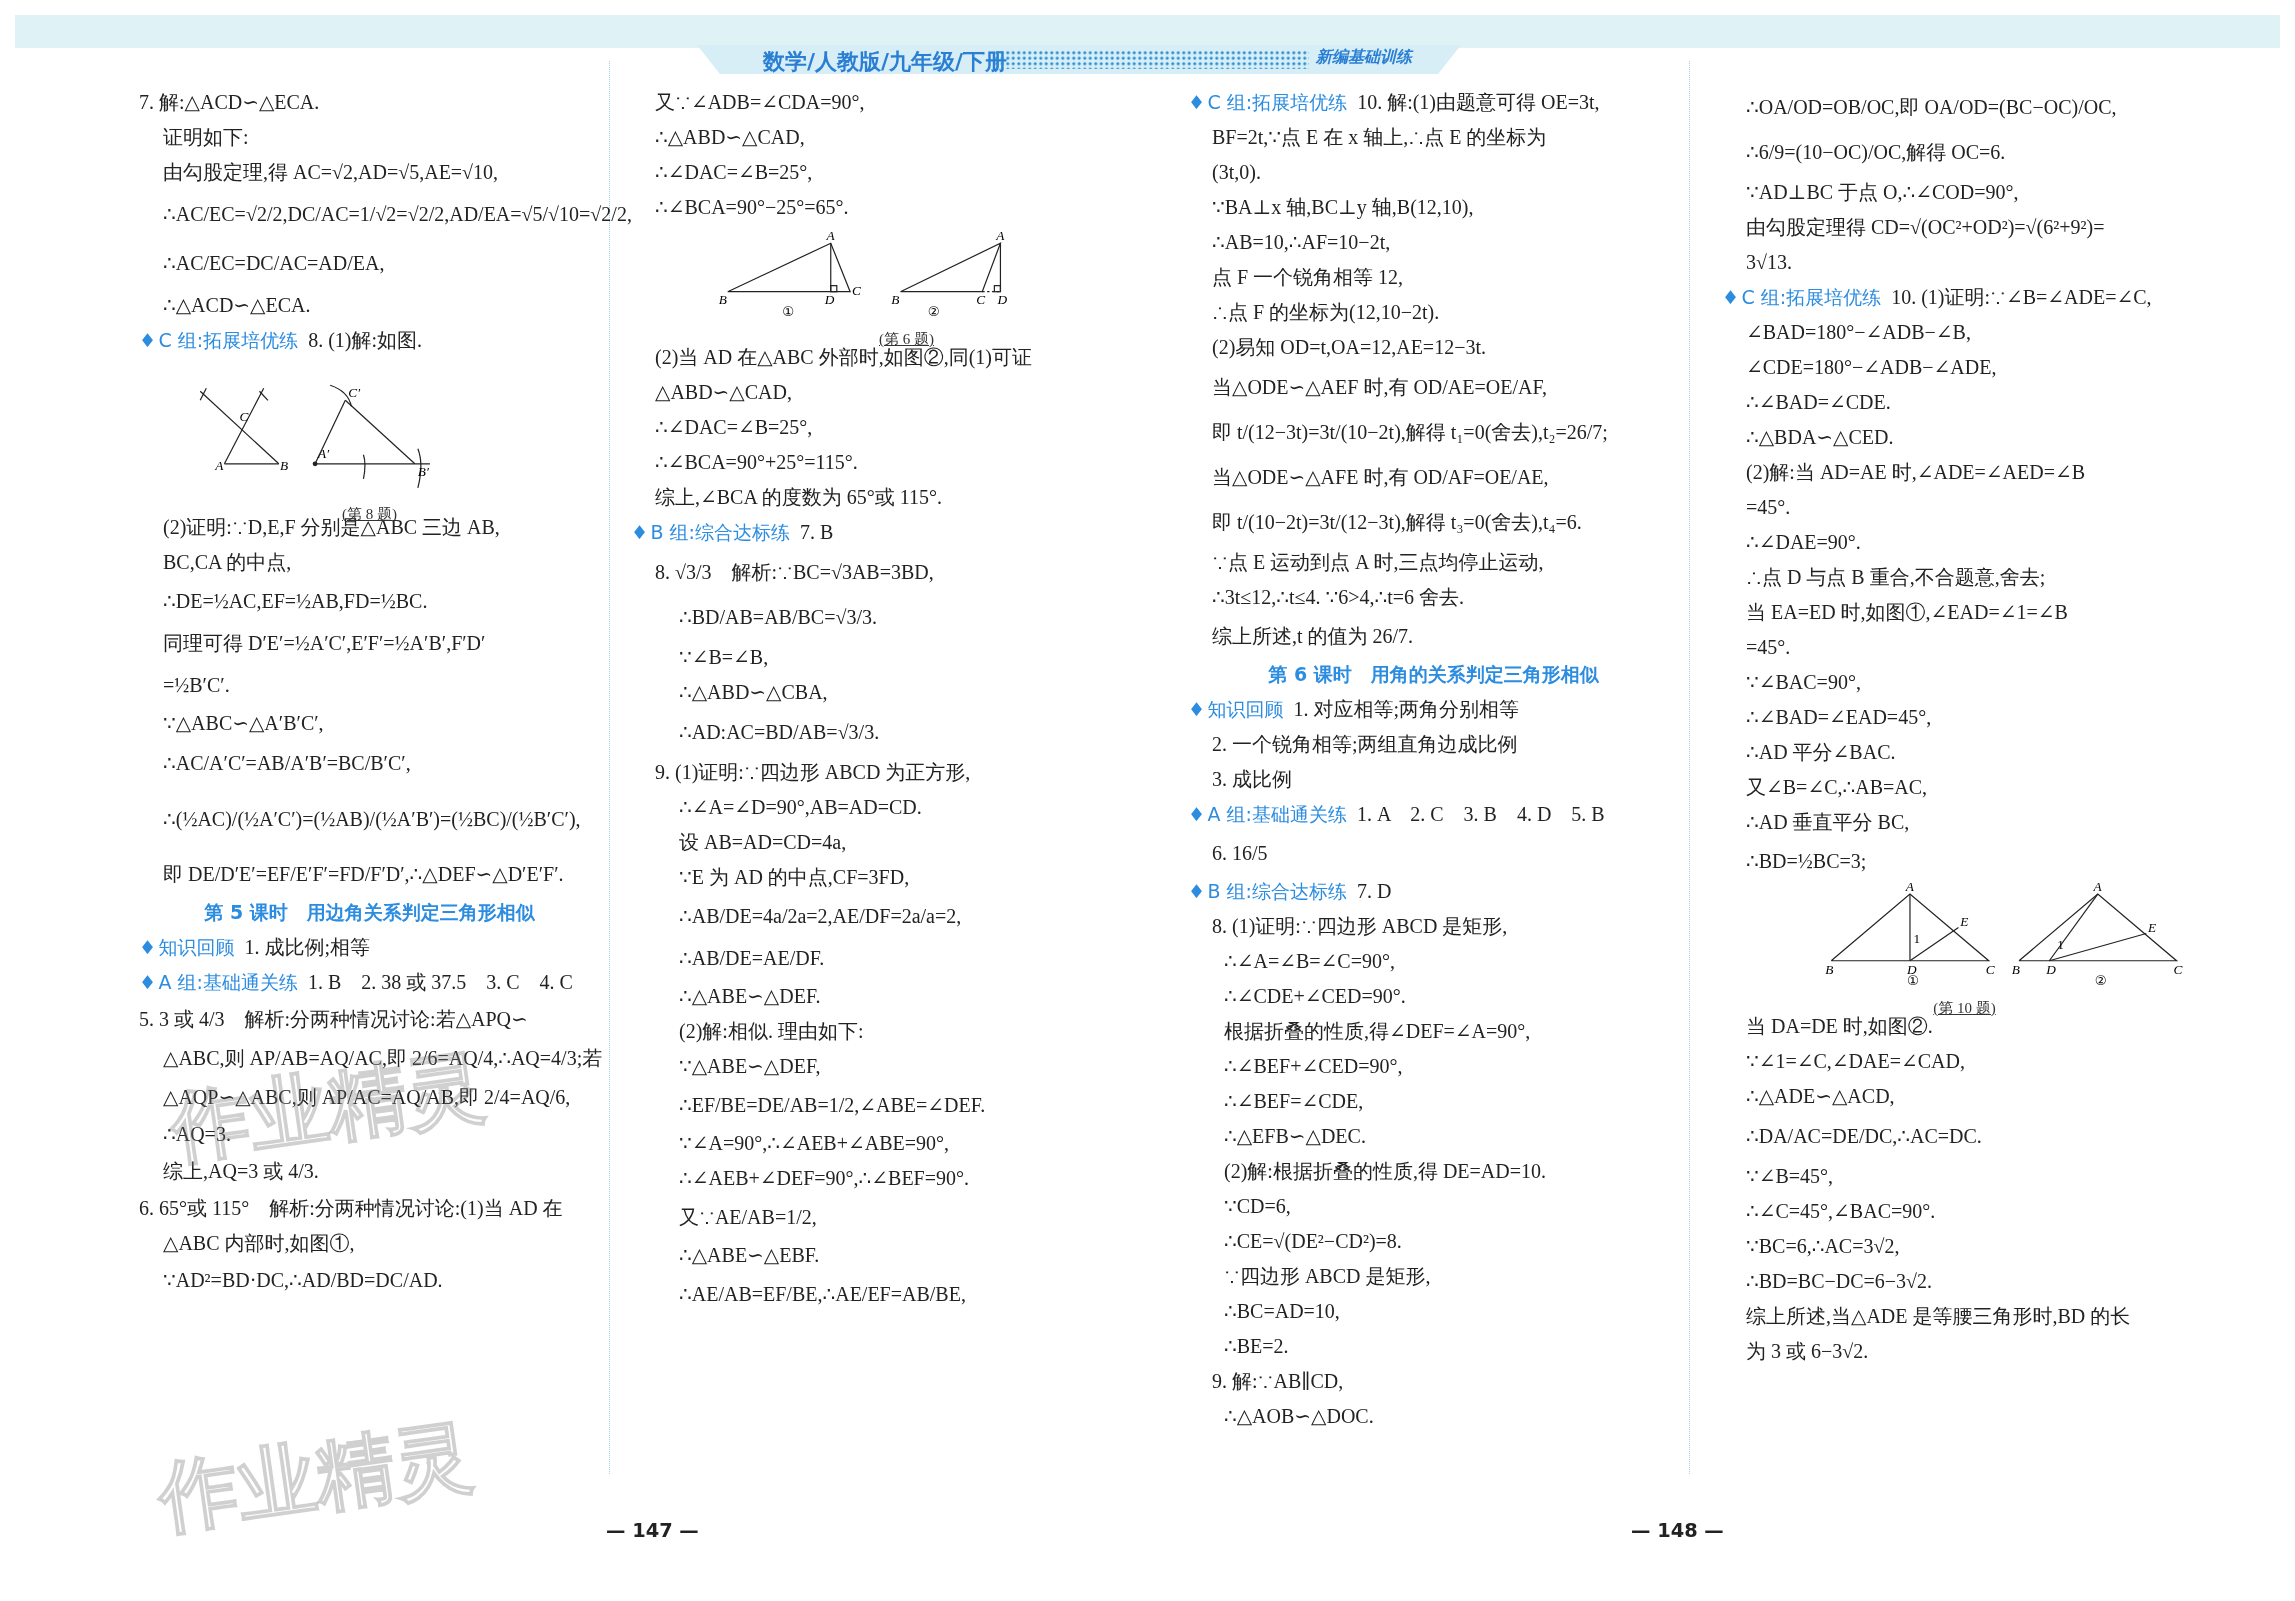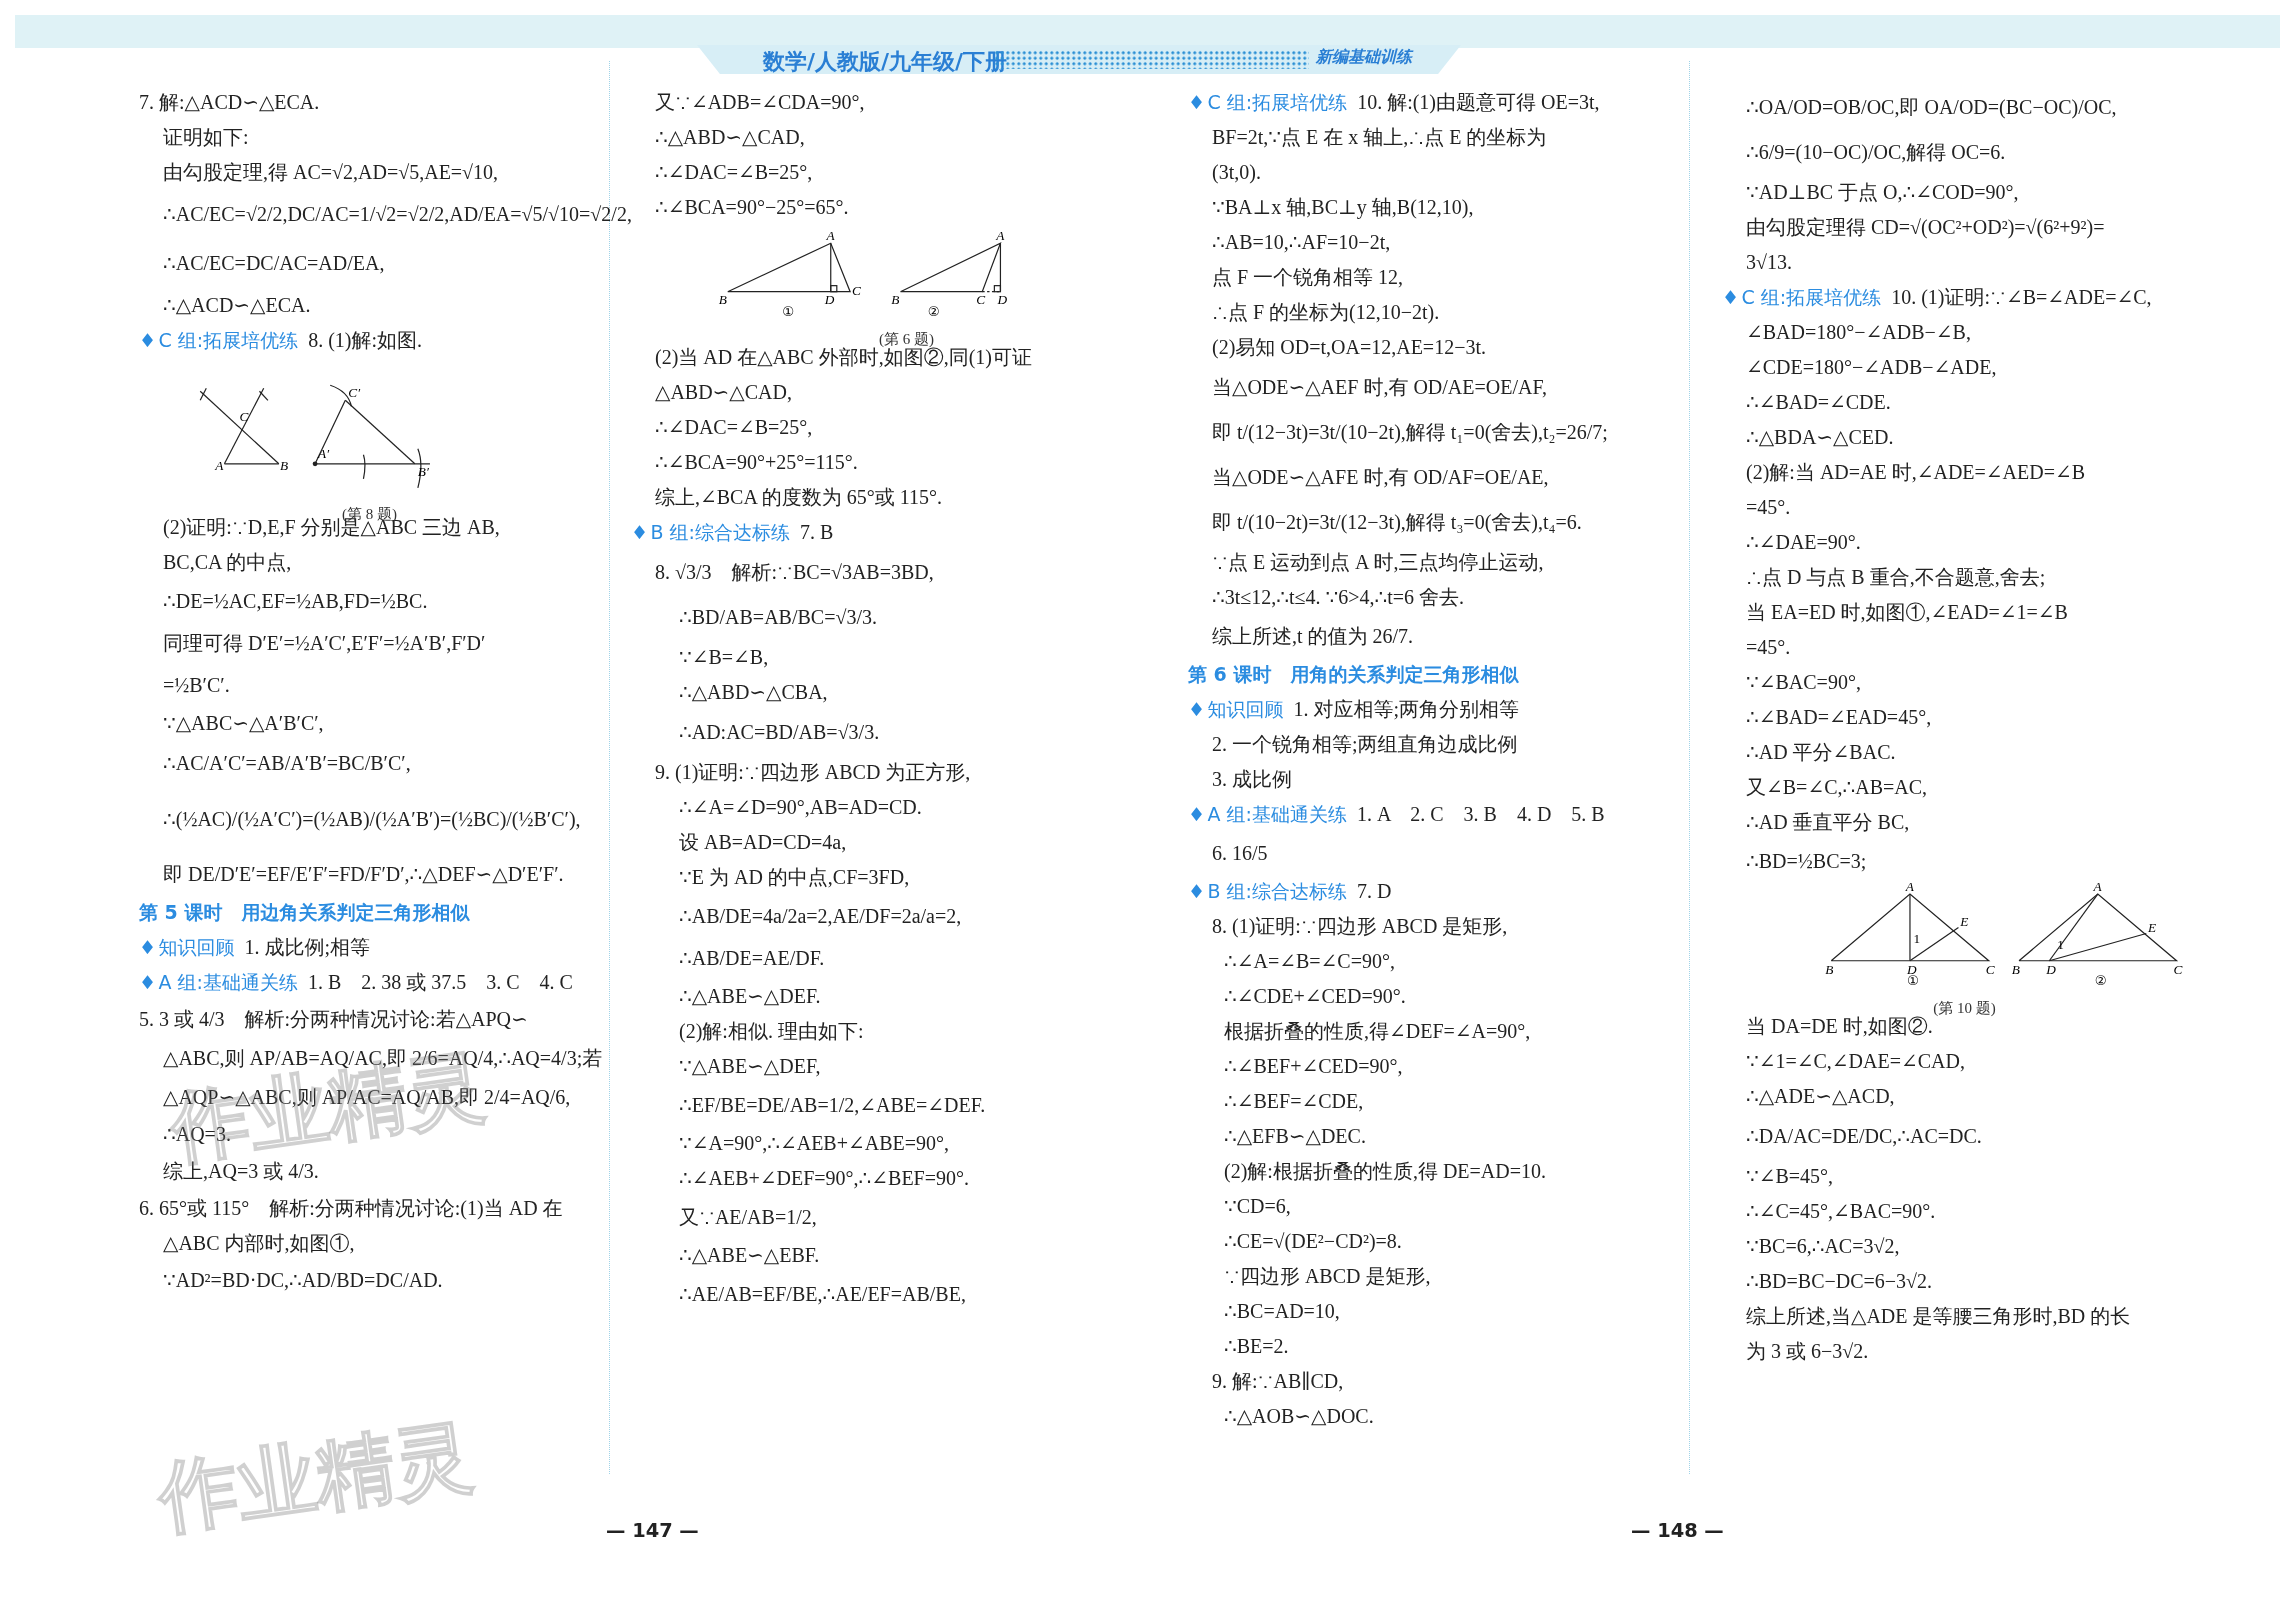--- a/index.html
+++ b/index.html
@@ -13,22 +13,22 @@
   .hdr-dots{position:absolute;left:994px;top:50px;width:315px;height:19.4px;
             background-image:radial-gradient(#2a8fd4 35%,transparent 40%);background-size:5.5px 5.5px;}
   .hdr-right{position:absolute;left:1316px;top:47px;font-family:"DejaVu Serif",serif;font-weight:bold;
              font-size:16px;color:#2a7fd4;font-style:italic;}
   .col{position:absolute;top:85px;font-size:20px;line-height:35px;}
   .col p{margin:0;white-space:nowrap;}
   .ind{padding-left:24px;}
   .ind2{padding-left:36px;}
   .sec{color:#2b8ce0;font-family:"DejaVu Sans",sans-serif;font-size:19px;}
   .sec::before{content:"\2666";margin-right:2.4px;}
-  .title{color:#2b8ce0;font-family:"DejaVu Sans",sans-serif;font-weight:bold;font-size:19px;}
-  .cap{text-align:center;font-size:15px;color:#333;line-height:24px;}
+  .title{color:#2b8ce0;font-family:"DejaVu Sans",sans-serif;font-weight:bold;font-size:19px;text-align:center;}
+  .cap{text-align:center;font-size:15px;color:#333;line-height:24px;text-decoration:underline;}
   .divider{position:absolute;top:61px;width:0;height:1413px;border-left:1.8px dotted #9fd3e8;}
   .pnum{position:absolute;top:1519px;font-family:"DejaVu Sans",sans-serif;font-weight:bold;font-size:19.4px;color:#222;}
   svg text{font-family:"Liberation Serif",serif;font-style:italic;font-size:22px;}
   .wm{position:absolute;font-family:"DejaVu Sans",sans-serif;font-size:79px;font-weight:bold;
       color:transparent;-webkit-text-stroke:1.2px rgba(120,120,120,0.35);transform:rotate(-8deg);}
 </style>
 </head>
 <body>
 
 <div class="band"></div>

